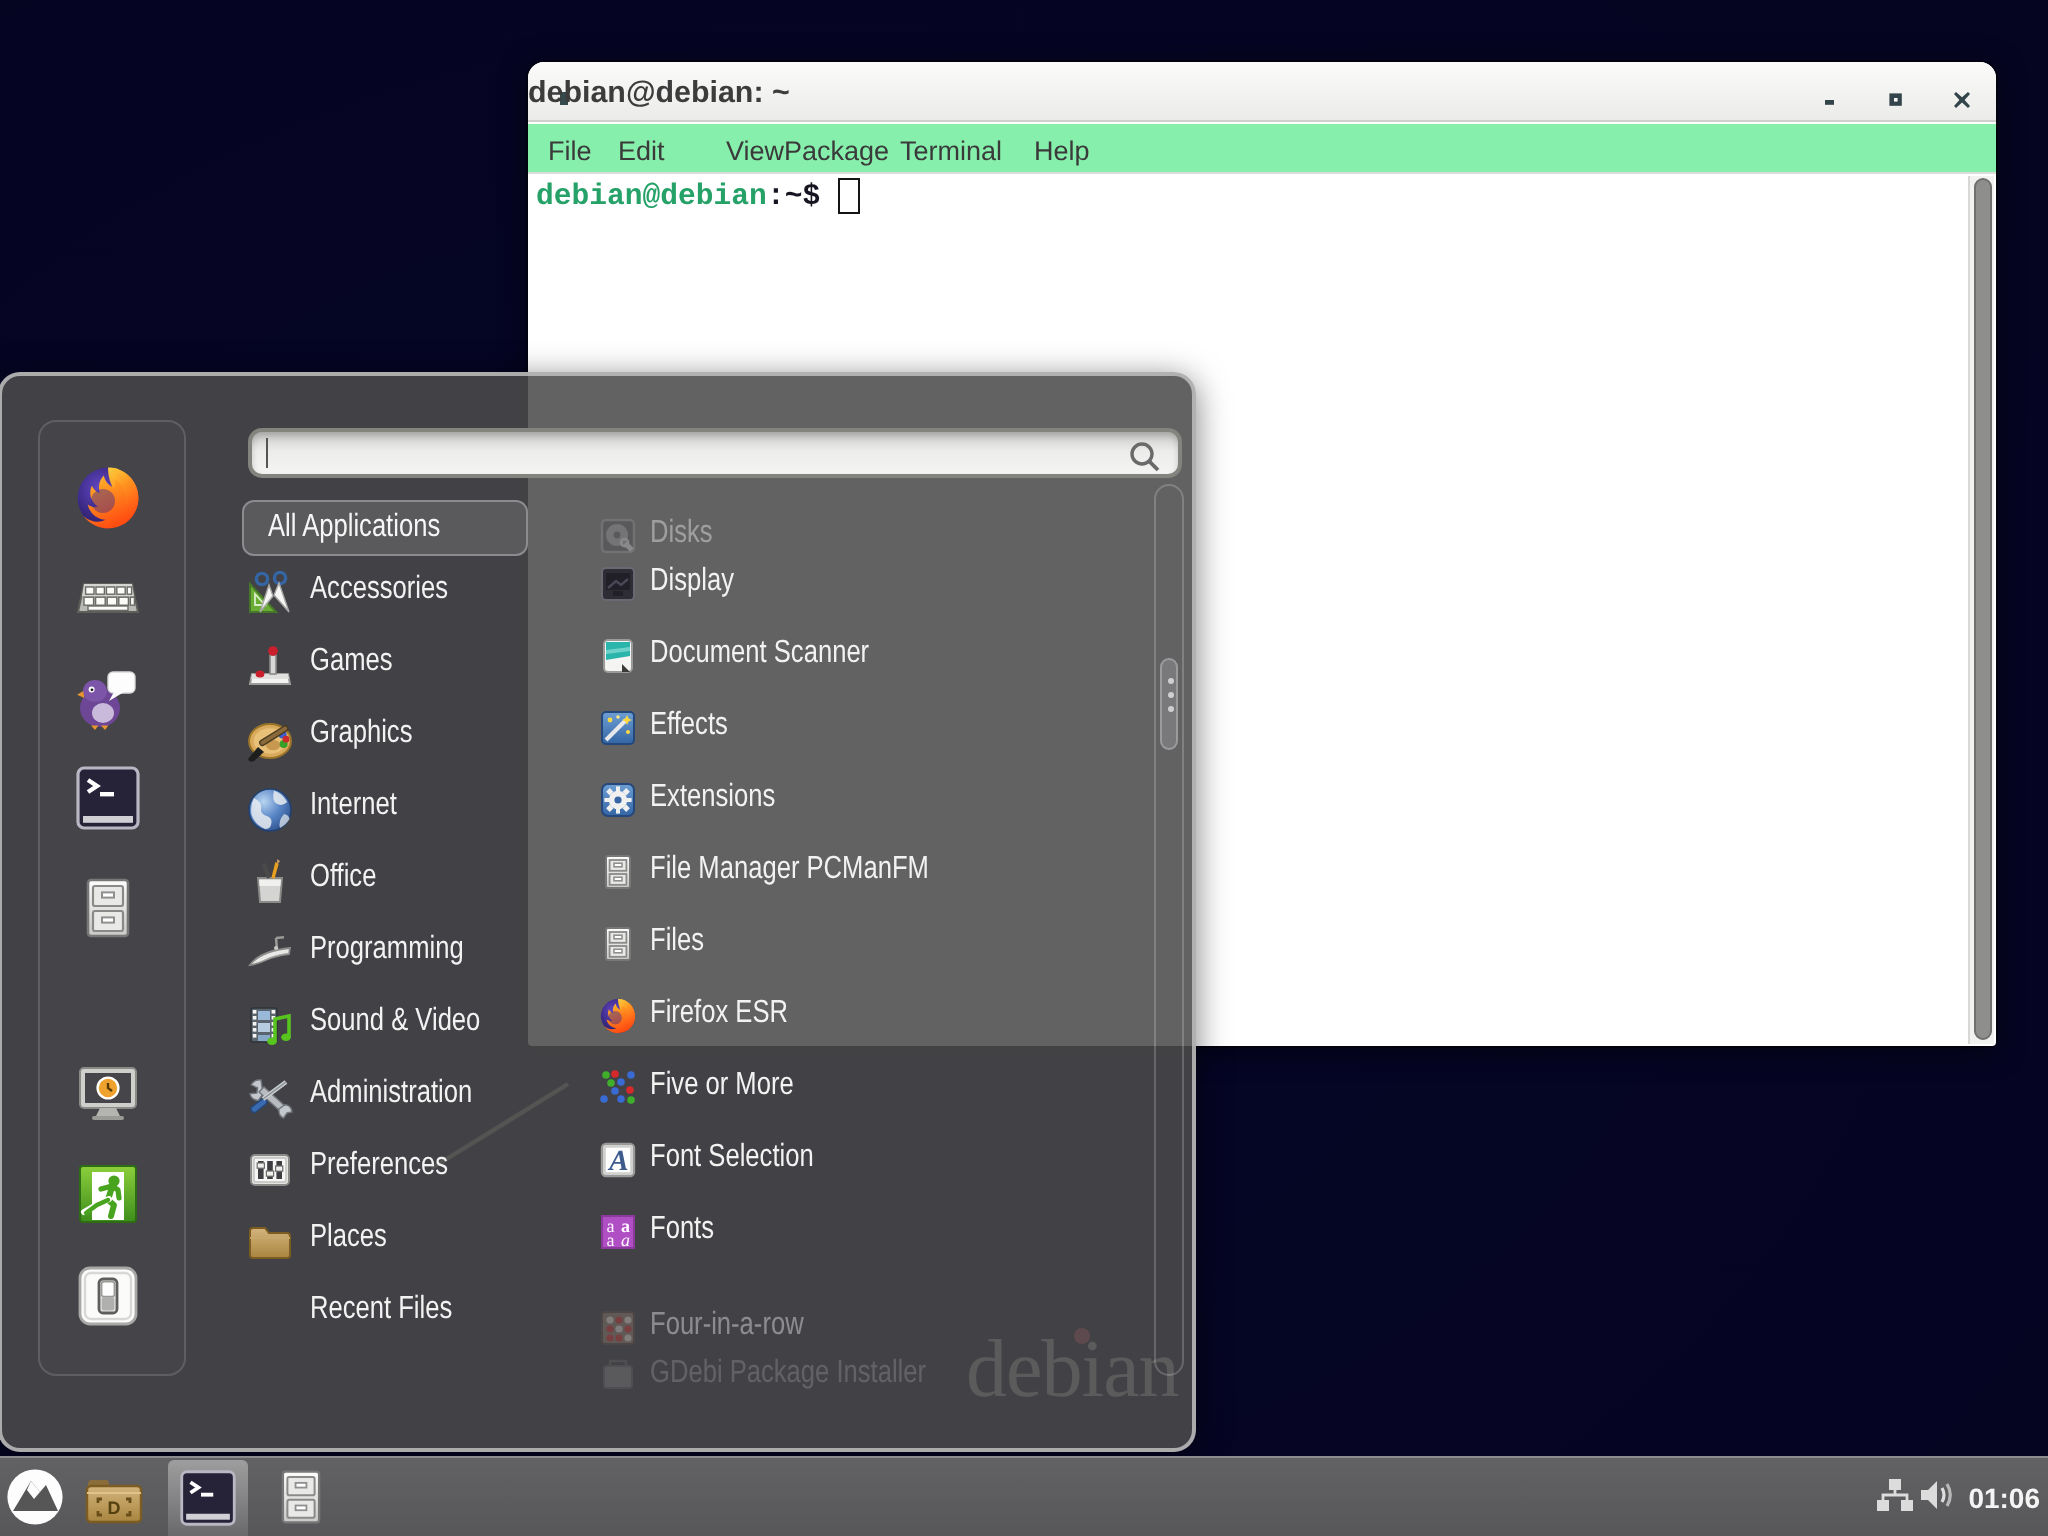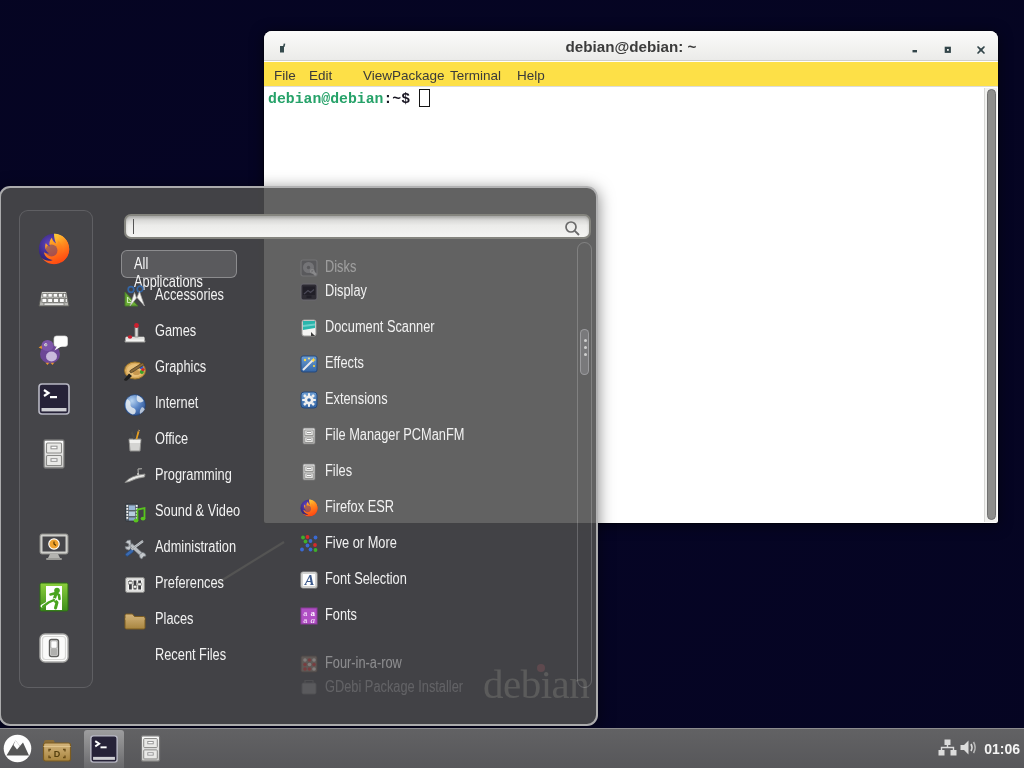--- a/index.html
+++ b/index.html
@@ -11,25 +11,25 @@
 #wmark .idot { position:absolute; left:54px; top:4px; width:8px; height:8px; border-radius:50%; background:#dc3a5e; }
 #wline { position:absolute; left:214px; top:538px; }
 
 
 #term { position:absolute; left:264px; top:31px; width:734px; height:492px;
   border-radius:8px 8px 2px 2px; background:#ffffff;
   box-shadow:0 2px 14px rgba(0,0,0,0.55), 0 0 0 1px rgba(0,0,0,0.35); }
 #titlebar { position:absolute; left:0; top:0; width:100%; height:30px;
   background:linear-gradient(#fbfbfa, #ebebe9);
   border-bottom:1px solid #cfcfcb; border-radius:8px 8px 0 0; }
-#titletext { position:absolute; width:100%; text-align:center; top:7px;
+#titletext { position:absolute; width:100%; text-align:left; top:7px;
   font-size:15.2px; font-weight:bold; color:#3c3c3c; }
 #wicon { position:absolute; left:16px; top:12px; }
 .wbtn { position:absolute; }
-#menubar { position:absolute; left:0; top:31px; width:100%; height:25px; background:#fde047;
+#menubar { position:absolute; left:0; top:31px; width:100%; height:25px; background:#86efac;
   border-bottom:1px solid #dcdcda; }
 #menubar span { position:absolute; top:6px; font-size:13.5px; color:#3a3a3a; }
 #tcontent { position:absolute; left:1px; top:57px; width:719px; height:433px; background:#fff;
   font-family:"Liberation Mono", monospace; font-size:14.8px; font-weight:bold; }
 #prompt { position:absolute; left:3px; top:3px; white-space:pre; color:#171421; }
 #prompt b { color:#26a269; }
 #cursor { position:absolute; left:154px; top:1px; width:11px; height:18px; border:1.6px solid #151515; background:#fff; }
 #tscroll { position:absolute; right:1px; top:57px; width:13px; height:434px; background:#f2f2f0; border-left:1px solid #d8d8d6;}
 #tthumb { position:absolute; left:2px; top:1px; width:9px; height:431px; background:#8e8e8c; border-radius:5px; border:1px solid #707070;}
 
@@ -43,21 +43,21 @@
 .fav { position:absolute; left:37px; width:32px; height:32px; }
 #searchbox { position:absolute; left:123px; top:26px; width:467px; height:25px;
   border-radius:7px; background:linear-gradient(#cacac8 0%, #ececea 45%, #f4f4f2 100%);
   border:2px solid #84847e; box-shadow:inset 0 2px 3px rgba(0,0,0,0.18); }
 #searchcursor { position:absolute; left:7px; top:3px; width:1px; height:15px; background:#555; }
 #searchmag { position:absolute; right:8px; top:4px; }
 
 .cat { position:absolute; left:122px; width:170px; height:36px;text-align:right; }
 .cat .cicon { position:absolute; left:0px; top:6px; width:24px; height:24px; }
 .cat .ctext { position:absolute; left:32px; top:7px; font-size:16px; color:#f2f2f2; white-space:nowrap; display:inline-block; transform:scaleX(0.8); transform-origin:0 50%; }
-#allapps { position:absolute; left:120px; top:62px; width:116px; height:28px;
+#allapps { position:absolute; left:120px; top:62px; width:143px; height:28px;
   background:rgba(255,255,255,0.13); border:1px solid rgba(255,255,255,0.3); border-radius:6px; }
 #allapps span { position:absolute; left:12px; top:4px; font-size:16px; color:#f6f6f6; display:inline-block; transform:scaleX(0.8); transform-origin:0 50%; }
 
 .app { position:absolute; left:284px; width:290px; height:36px; }
 .app .aicon { position:absolute; left:15px; top:8px; width:19px; height:19px; }
 .app .atext { position:absolute; left:40px; top:7px; font-size:16px; color:#f2f2f2; white-space:nowrap; display:inline-block; transform:scaleX(0.8); transform-origin:0 50%; }
 .app.dim { opacity:0.42;margin-top:12px; }
 .app.dim2 { opacity:0.18; }
 
 #ascroll { position:absolute; left:576px; top:54px; width:15px; height:446px;

